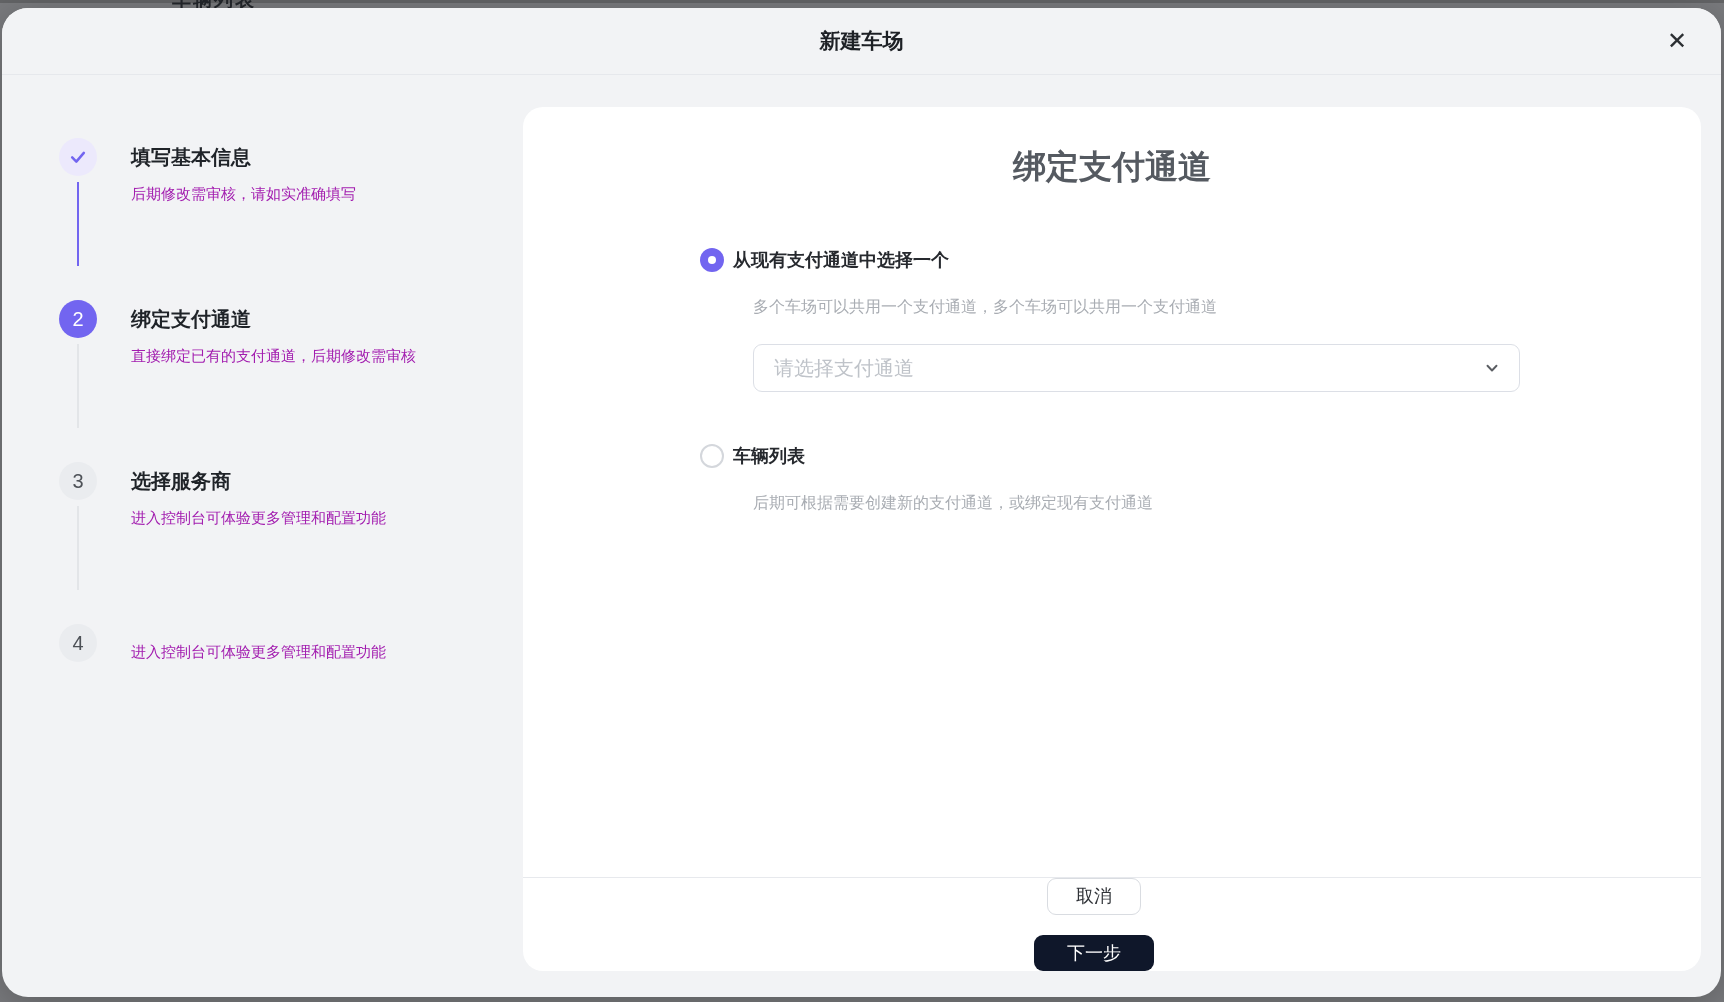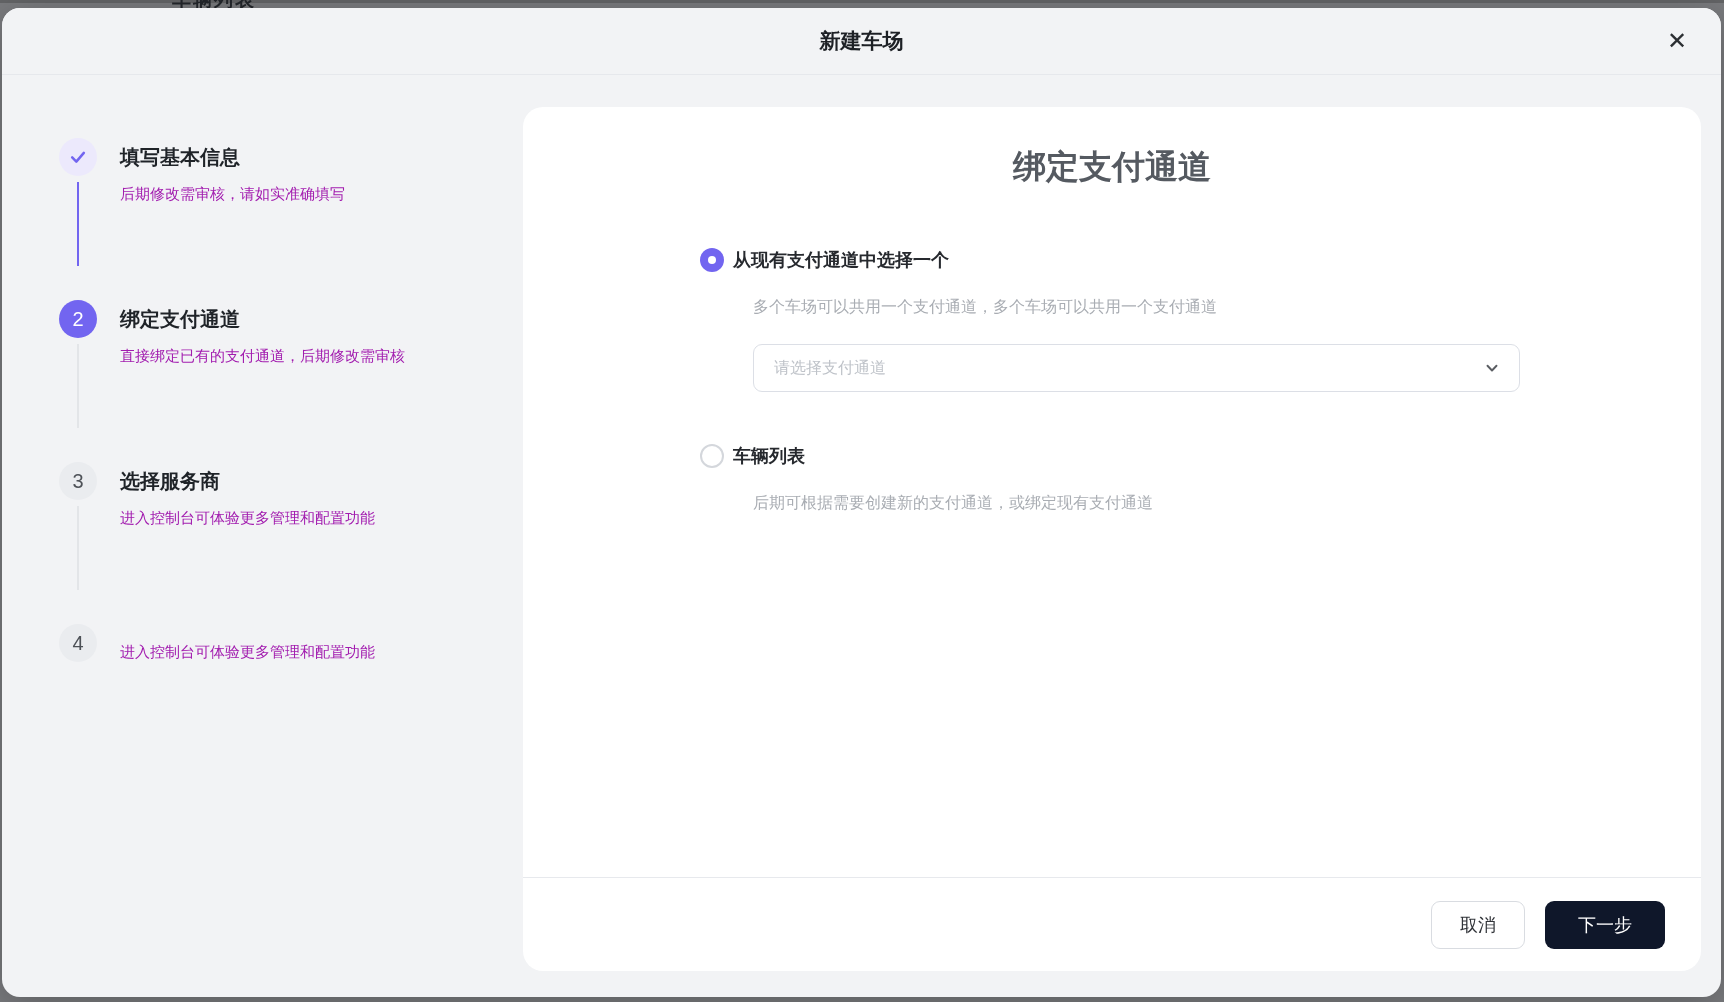--- a/index.html
+++ b/index.html
@@ -17,38 +17,38 @@
   }
   .backdrop-text{
     position:absolute; top:-13px; left:172px;
     font-size:19px; font-weight:700; color:#23262b; z-index:2;
     letter-spacing:2px;
   }
 
   
   .modal{
     position:absolute; top:8px; left:2px; right:3px; bottom:5px;
-    background:#f2f3f5; border-radius:18px; z-index:5; overflow:hidden;
+    background:#f2f3f5; border-radius:26px; z-index:5; overflow:hidden;
     box-shadow:0 8px 40px rgba(0,0,0,.25);
   }
   .modal-header{
     position:relative; height:67px;
     display:flex; align-items:center; justify-content:center;
     border-bottom:1px solid #e6e8ec; background:#f2f3f5;
   }
   .modal-title{ font-size:21px; font-weight:600; color:#1d2025; }
   .close-button{
     position:absolute; right:26px; top:50%; transform:translateY(-50%);
     width:36px; height:36px; border:none; background:transparent;
     font-size:24px; line-height:36px; color:#2c2f33; cursor:pointer;
   }
 
   
   .stepper{ position:absolute; left:57px; top:130px; width:430px; }
-  .step{ position:relative; display:flex; gap:23px; }
+  .step{ position:relative; display:flex; gap:34px; }
   .step-spacer{ height:96px; }
   .step-icon{
     width:38px; height:38px; border-radius:50%; flex:none;
     display:flex; align-items:center; justify-content:center;
     font-size:20px; z-index:1;
   }
   .step.done .step-icon{ background:#ece9fc; }
   .step.current .step-icon{ background:#7265f0; color:#ffffff; font-weight:500; }
   .step.pending .step-icon{ background:#eaecef; color:#4d5157; }
   .connector{
@@ -84,33 +84,33 @@
   .option-label{ margin-left:9px; font-size:18px; font-weight:600; color:#26292e; }
   .option-desc{ margin-left:53px; margin-top:25px; font-size:16px; color:#a9adb3; }
   .select-box{
     margin-left:53px; margin-top:26px; position:relative;
     width:767px; height:48px;
     border:1.5px solid #dcdfe6; border-radius:9px; background:#fff;
     display:flex; align-items:center; cursor:pointer;
   }
   .select-input{
     flex:1; border:none; outline:none; background:transparent;
-    padding:0 20px; font-size:16px; color:#000000;
+    padding:0 20px; font-size:20px; color:#000000;
     font-family:"Liberation Sans", sans-serif;
   }
   .select-input::placeholder{ color:#bfc3c9; }
   .chevron{ margin-right:18px; display:flex; align-items:center; }
   .option + .option{ margin-top:52px; }
 
   
   .panel-footer{
     position:absolute; left:0; right:0; bottom:0; height:94px;
     border-top:1px solid #e7e9ed;
     display:flex; align-items:center; justify-content:flex-end;
-    padding-right:36px; gap:20px;
+    padding-right:36px; gap:20px;flex-direction:column;
   }
   .btn{
     height:48px; border-radius:9px; font-size:18px; cursor:pointer;
     font-family:"Liberation Sans", sans-serif;
   }
   .btn-cancel{
     padding:0 28px; background:#ffffff; border:1px solid #d9dce1; color:#303338;
   }
   .btn-next{
     padding:0 33px; background:#0f172a; border:none; color:#ffffff;

